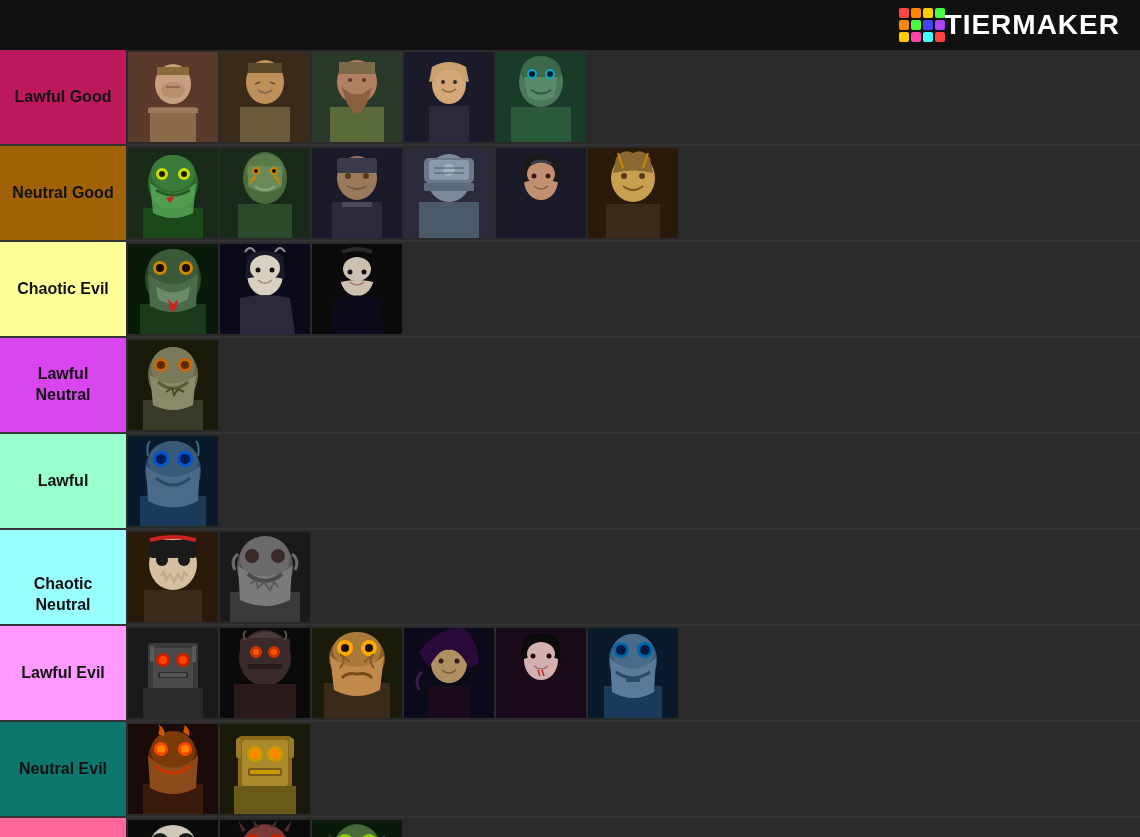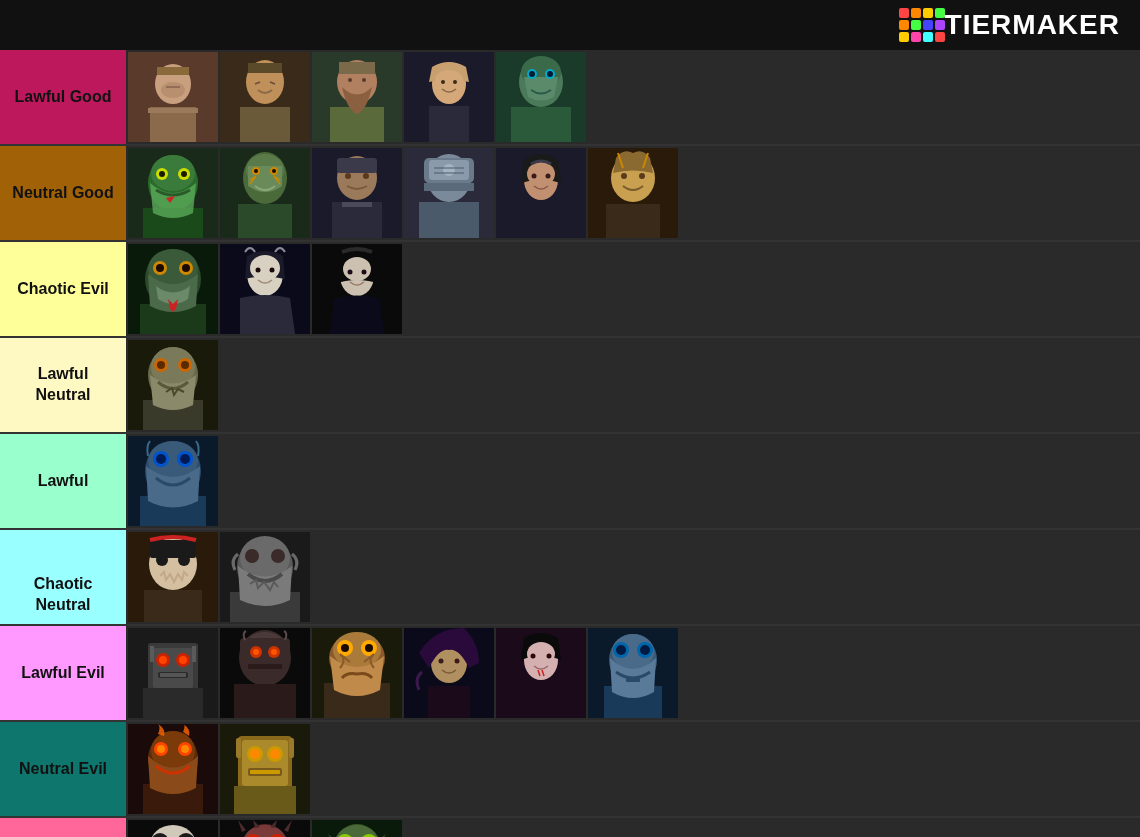--- a/index.html
+++ b/index.html
@@ -73,21 +73,21 @@
       flex-wrap: wrap;
       align-items: flex-start;
       padding: 2px;
       gap: 2px;
     }
 
     
     .lawful-good { background-color: #be185d; }
     .neutral-good { background-color: #a16207; }
     .chaotic-good { background-color: #ffff99; }
-    .lawful-neutral { background-color: #fef9c3; }
+    .lawful-neutral { background-color: #d946ef; }
     .neutral { background-color: #99ffcc; }
     .chaotic-neutral { background-color: #99ffff; align-items: flex-end; }
     .lawful-evil { background-color: #ff99ff; }
     .neutral-evil { background-color: #0f766e; }
     .chaotic-evil { background-color: #ff6699; }
 
     
     .portrait {
       width: 90px;
       height: 90px;

